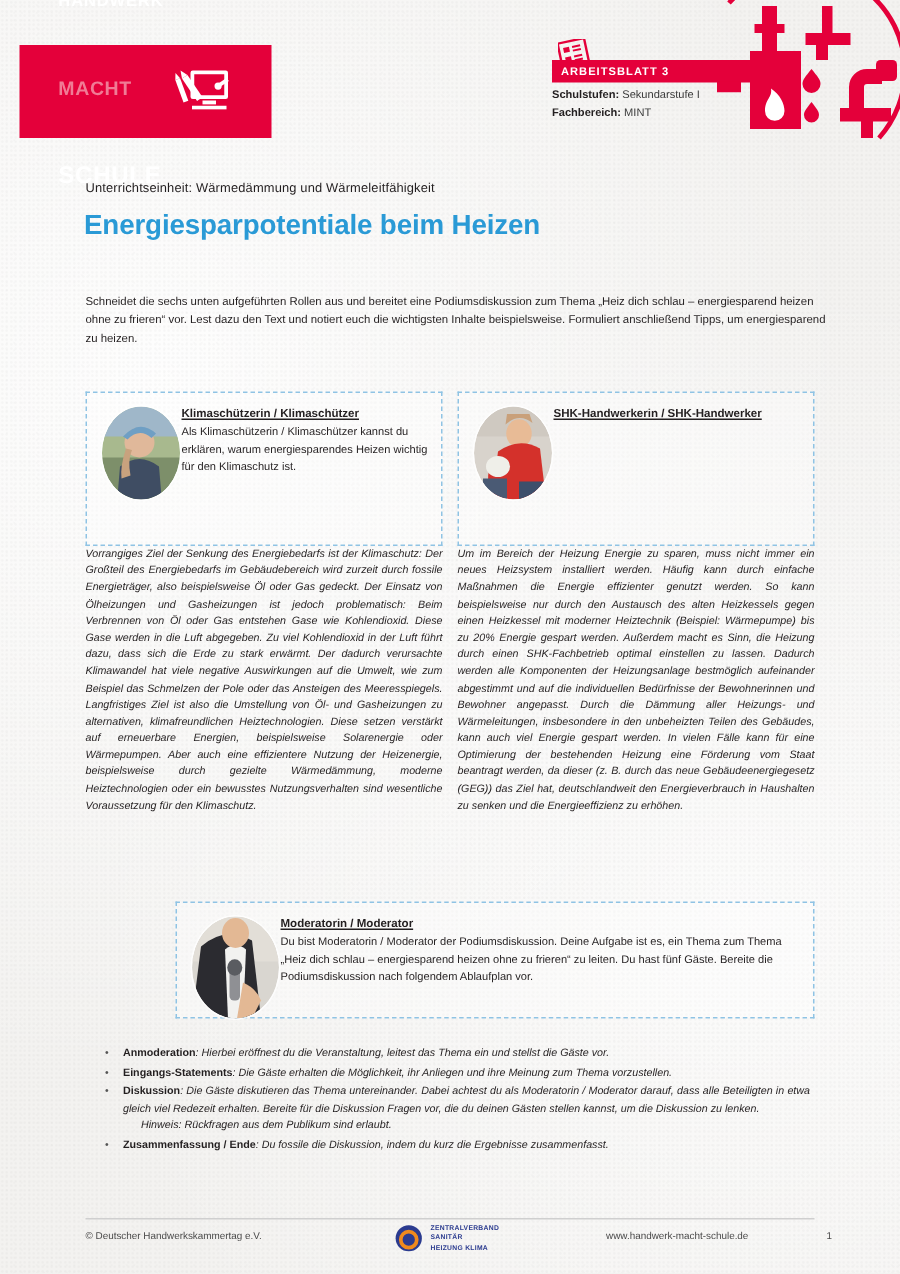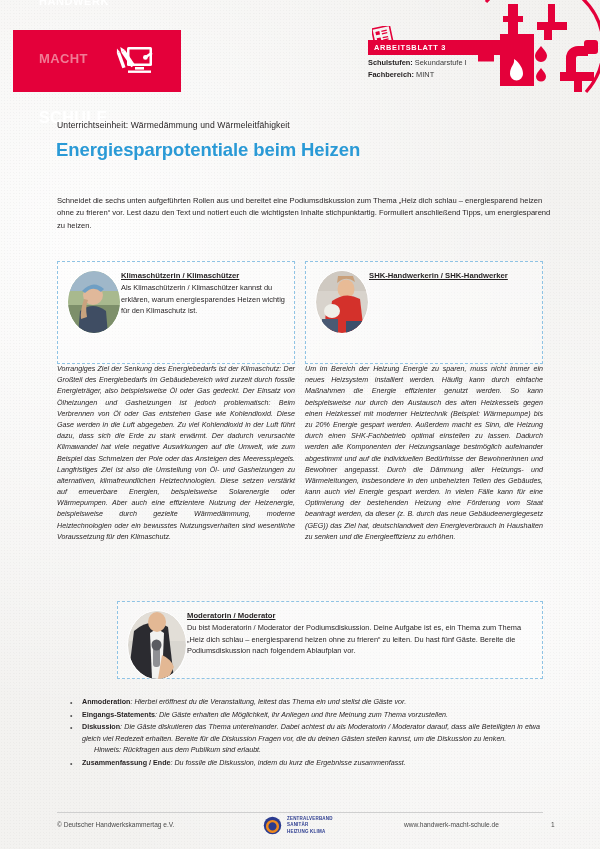--- a/index.html
+++ b/index.html
@@ -173,21 +173,21 @@
     <rect x="82" y="72" width="34" height="9" fill="#e4003a"></rect>
     <path d="M88 72 v-14 a12 12 0 0 1 12 -12 h10 v10 h-10 a2 2 0 0 0 -2 2 v14 z" fill="#e4003a"></path>
     <rect x="106" y="40" width="14" height="14" rx="3" fill="#e4003a"></rect>
     <rect x="96" y="80" width="8" height="12" fill="#e4003a"></rect>
   </svg>
 
   <div class="kicker">Unterrichtseinheit: Wärmedämmung und Wärmeleitfähigkeit</div>
   <div class="headline">Energiesparpotentiale beim Heizen</div>
 
   <div class="task">
-    <div class="task-text">Schneidet die sechs unten aufgeführten Rollen aus und bereitet eine Podiumsdiskussion zum Thema „Heiz dich schlau – energiesparend heizen ohne zu frieren“ vor. Lest dazu den Text und notiert euch die wichtigsten Inhalte stichpunktartig. Formuliert anschließend Tipps, um energiesparend zu heizen.</div>
+    <div class="task-text">Schneidet die sechs unten aufgeführten Rollen aus und bereitet eine Podiumsdiskussion zum Thema „Heiz dich schlau – energiesparend heizen ohne zu frieren“ vor. Lest dazu den Text und notiert euch die wichtigsten Inhalte beispielsweise. Formuliert anschließend Tipps, um energiesparend zu heizen.</div>
   </div>
 
   <div class="card" id="card-klima">
     <div class="inner">
       <div class="avatar">
         <svg viewBox="0 0 52 62" width="52" height="62">
           <defs>
               <clipPath id="cl1">
                 <ellipse cx="26" cy="31" rx="26" ry="31"></ellipse>
               </clipPath>

